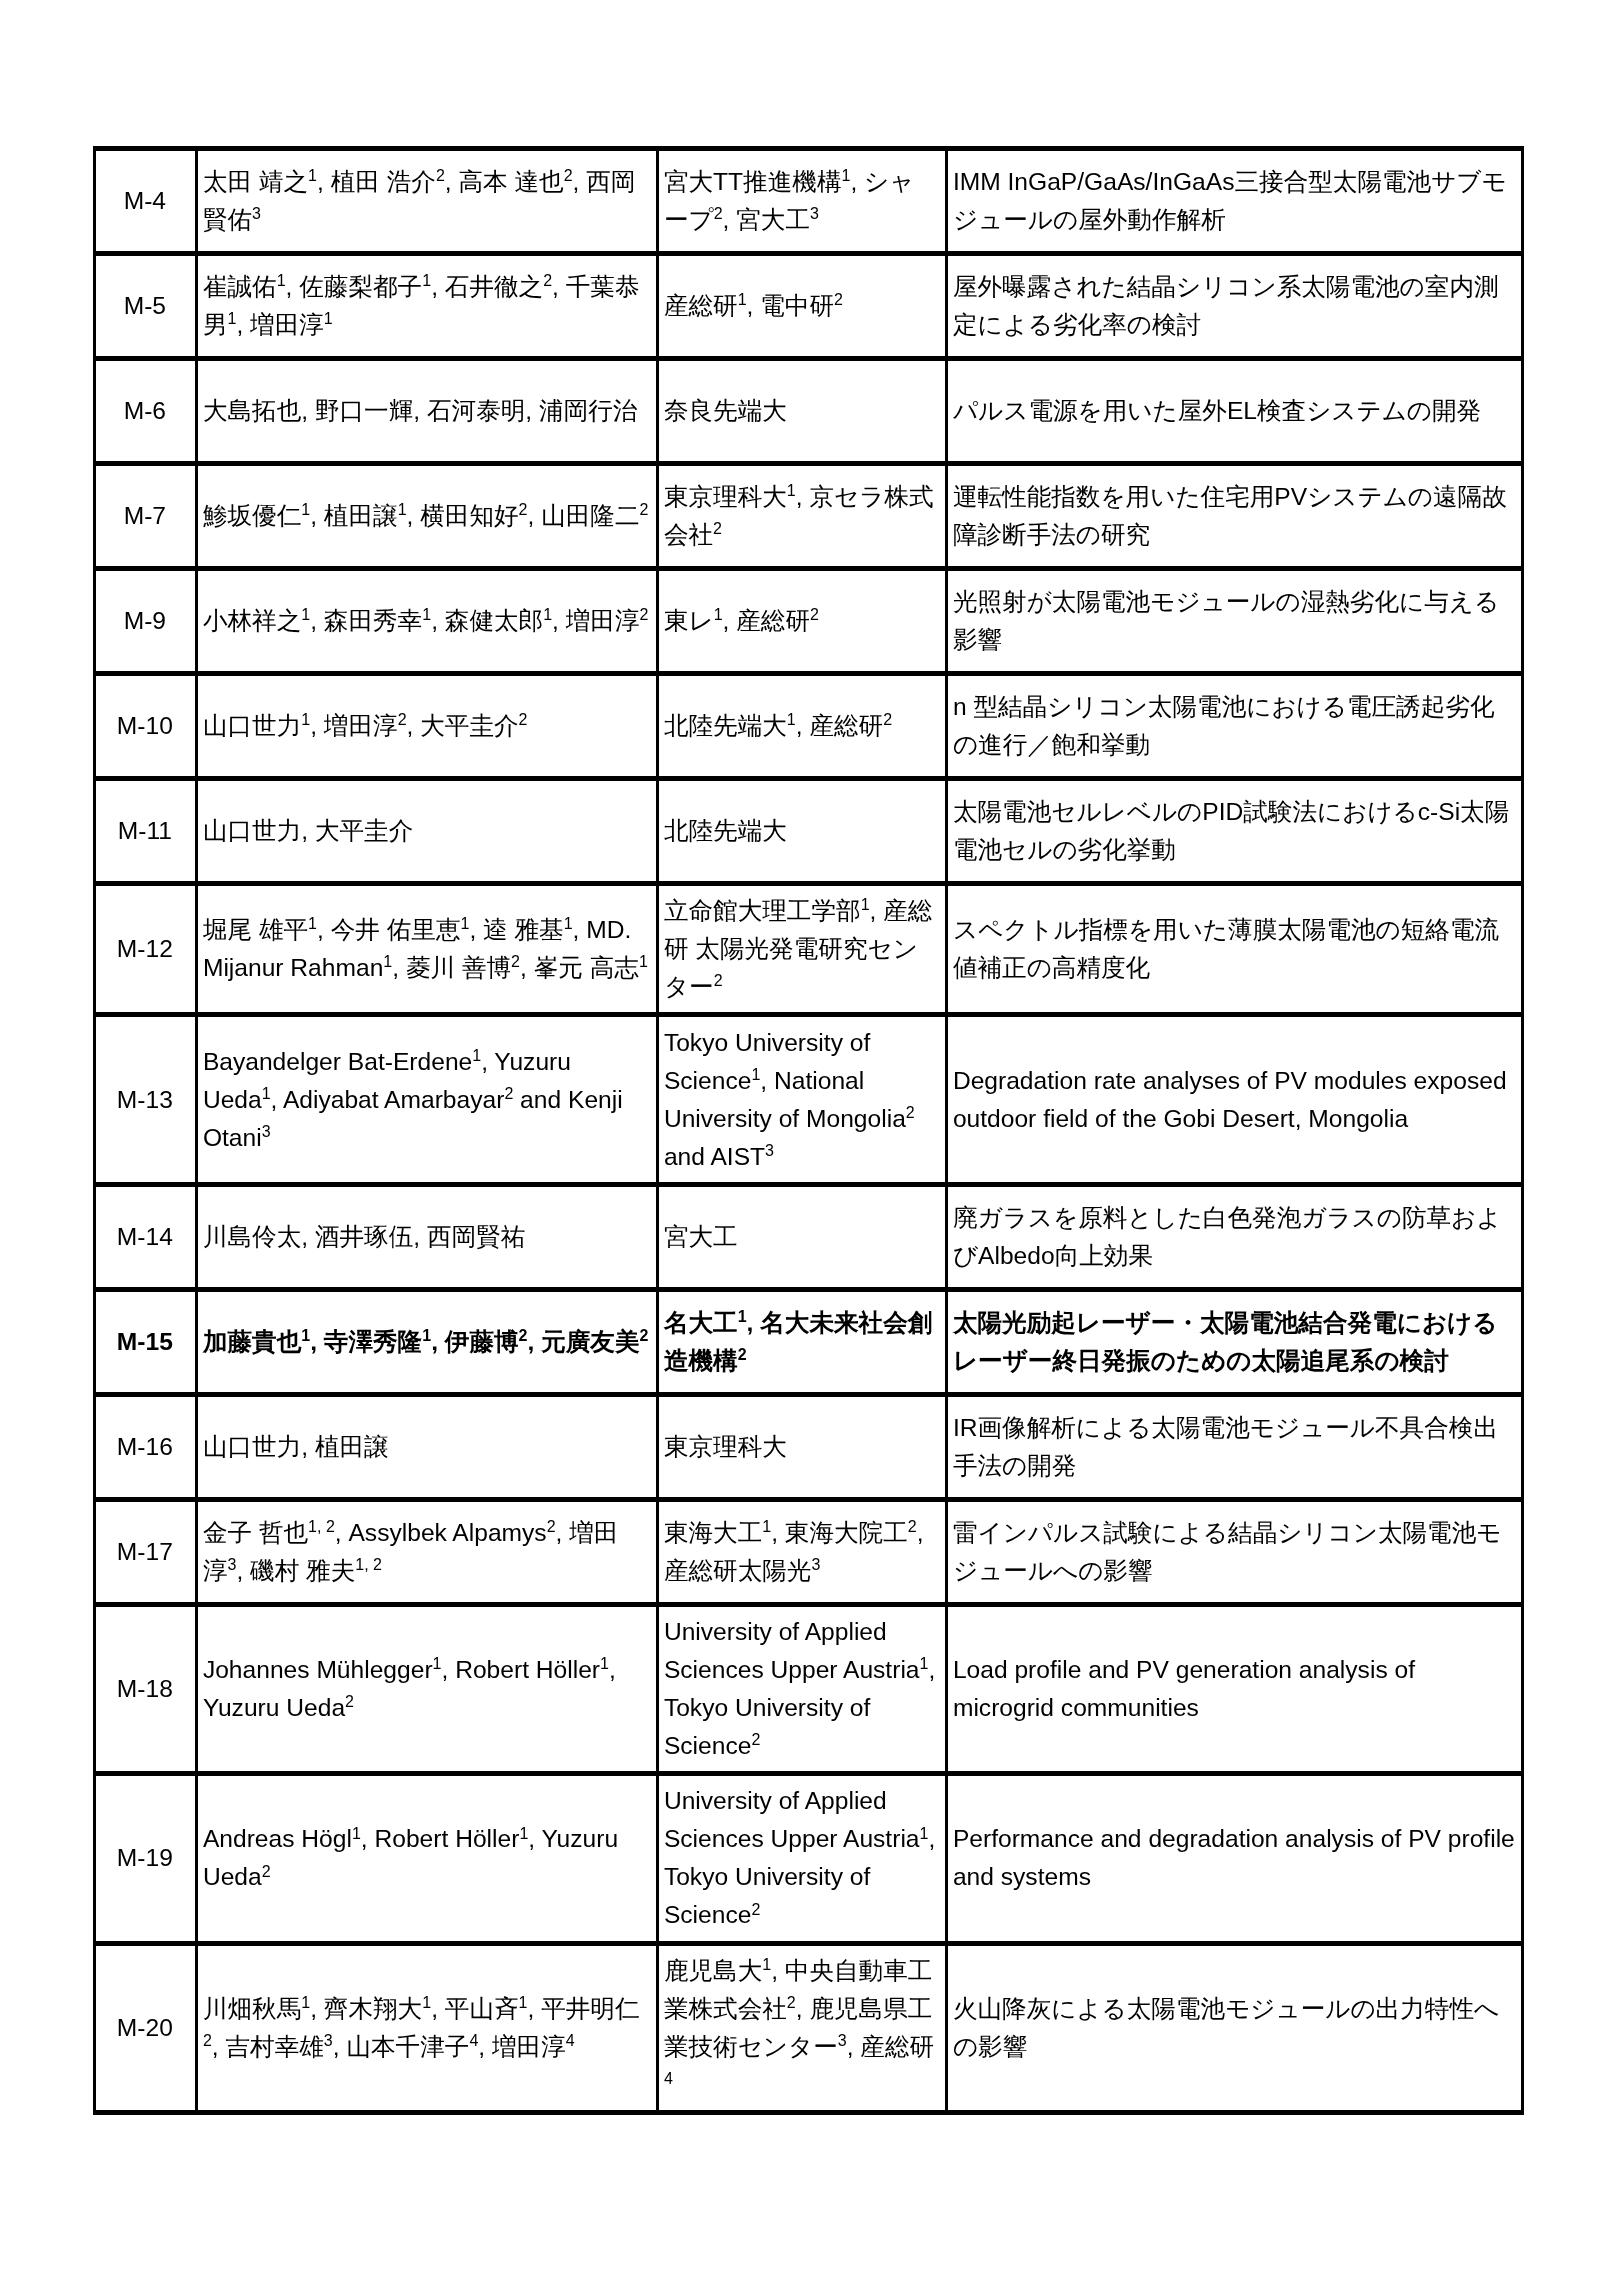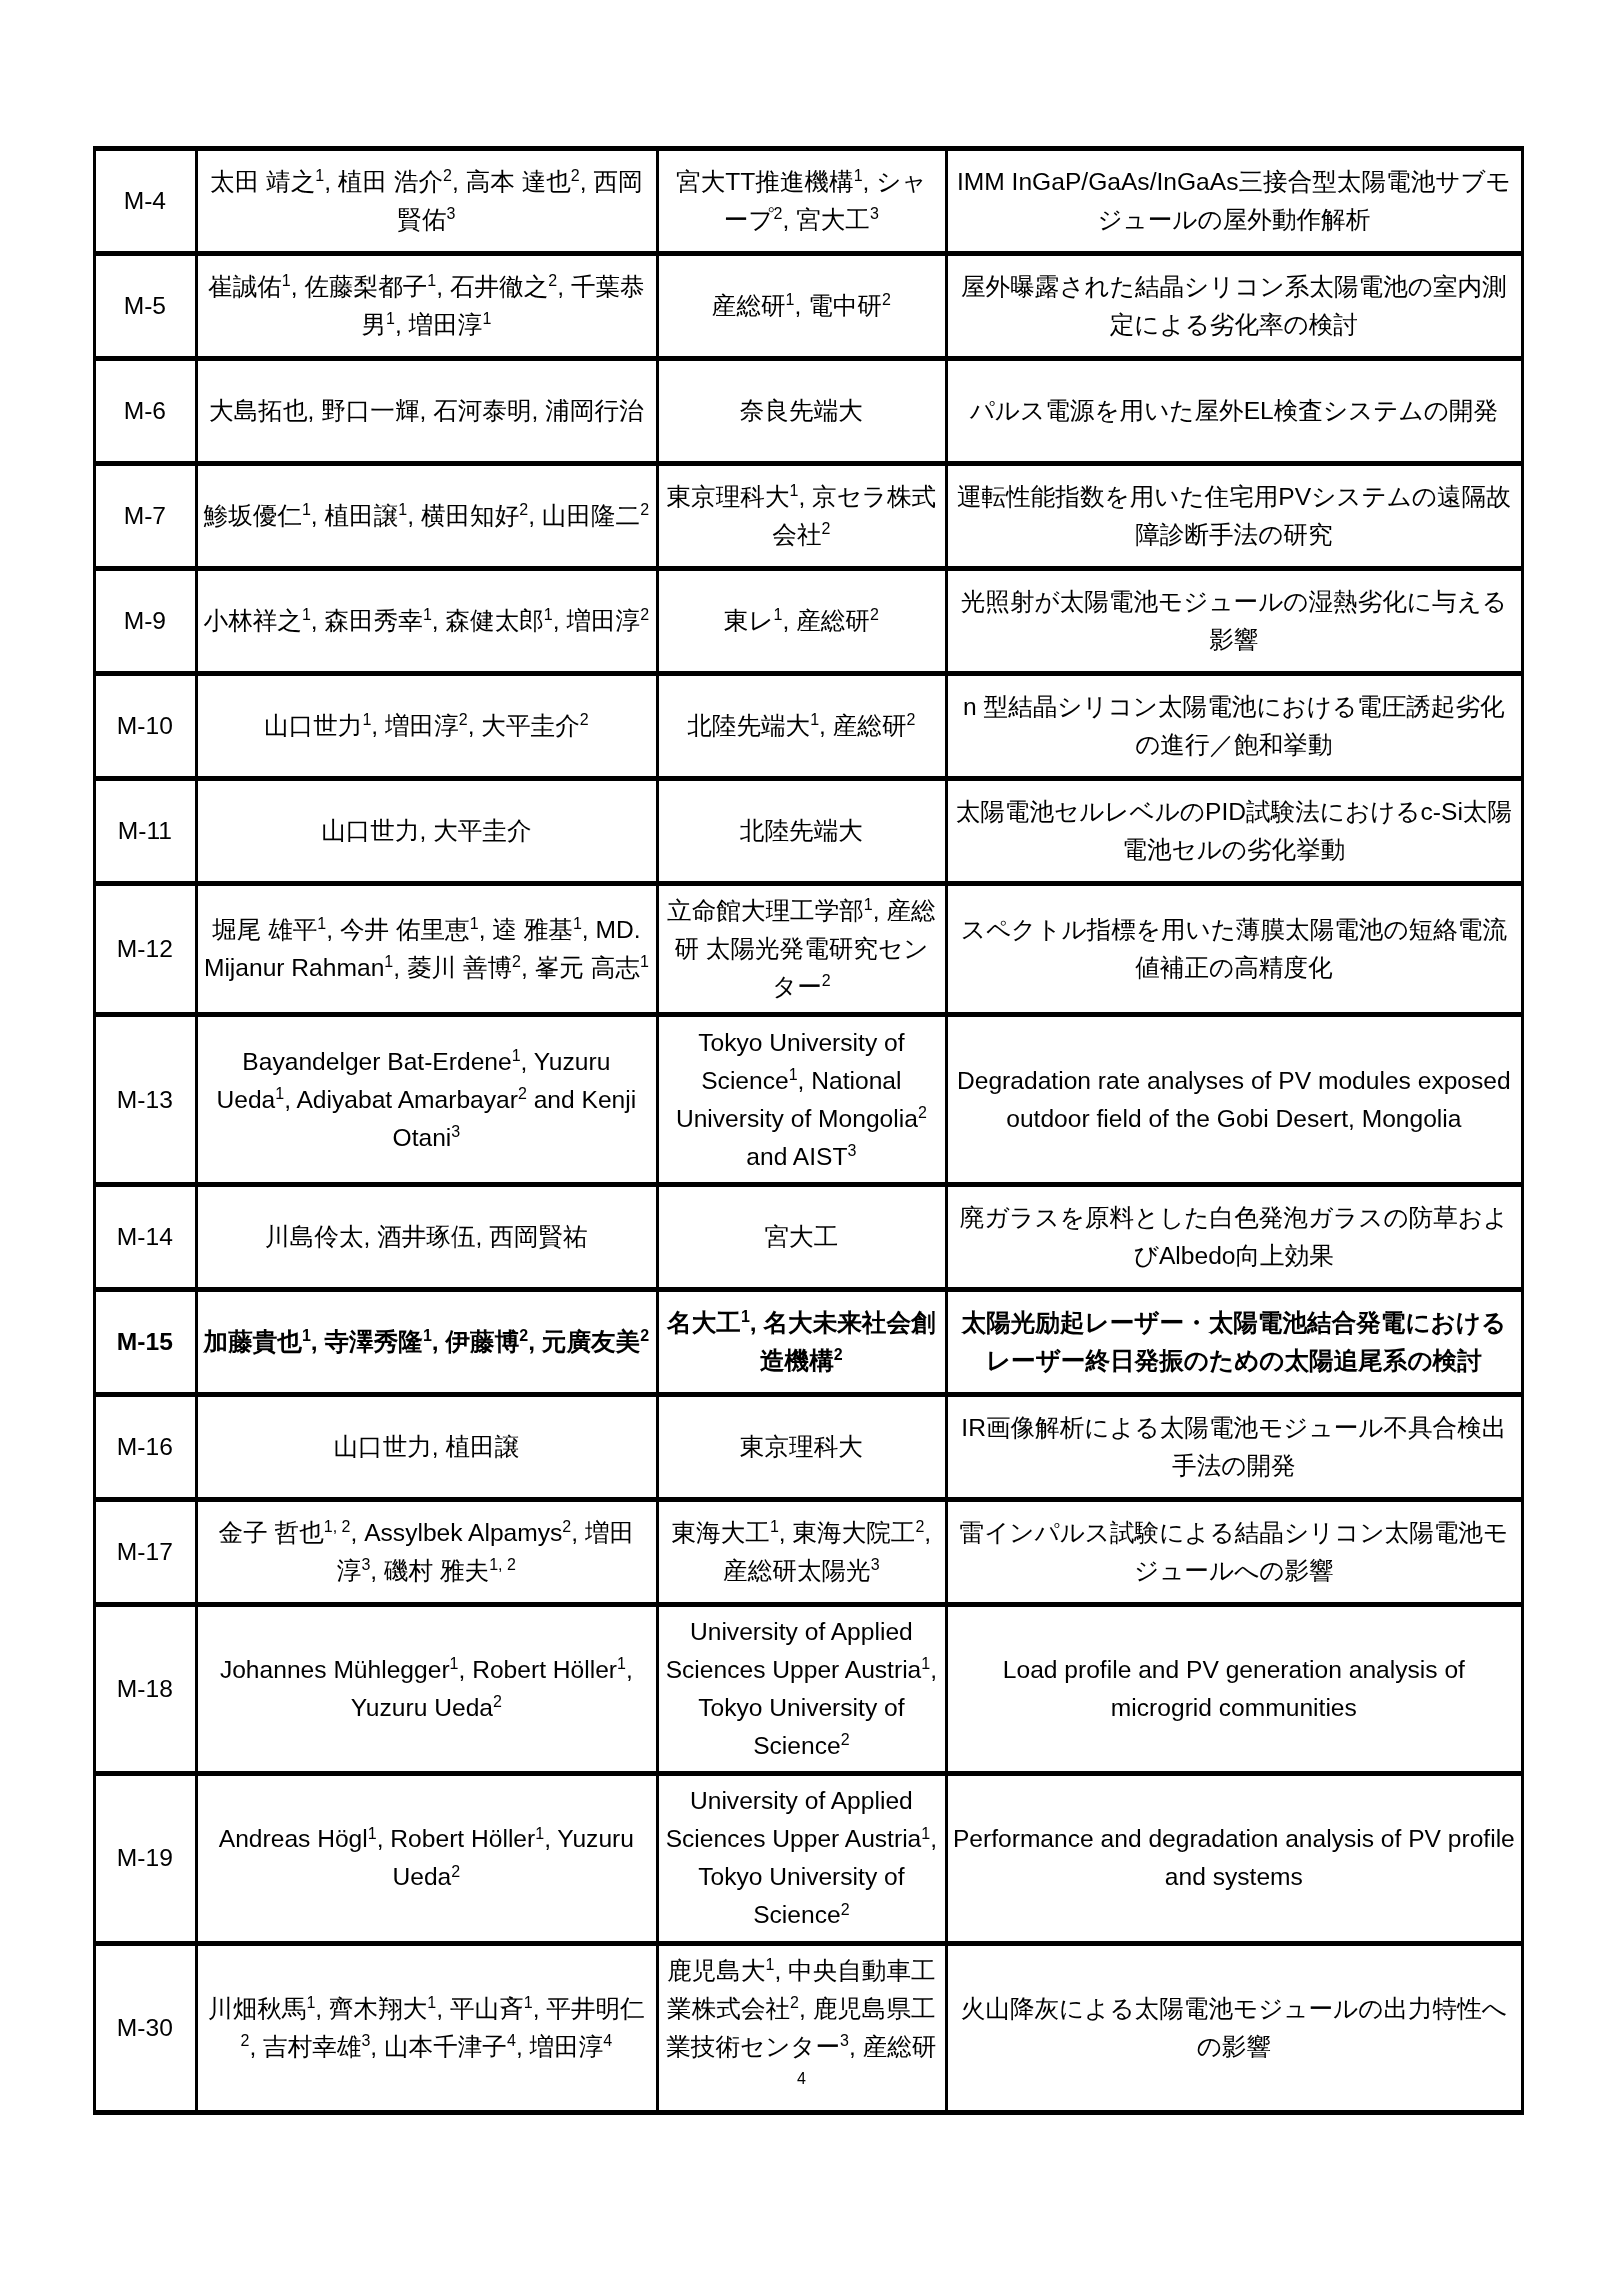--- a/index.html
+++ b/index.html
@@ -34,21 +34,21 @@
     overflow: hidden;
     word-break: break-word;
   }
   td.cell-id {
     text-align: center;
     padding-left: 1.2px;
     padding-right: 1.2px;
     white-space: nowrap;
   }
   td.cell-authors, td.cell-affil, td.cell-title {
-    text-align: center;
+    text-align: left;
   }
   sup {
     font-size: 16px;
     line-height: 0;
     vertical-align: baseline;
     position: relative;
     top: -0.55em;
   }
 </style>
 </head>
@@ -146,20 +146,20 @@
         <td class="cell-affil">University of Applied Sciences Upper Austria<sup>1</sup>, Tokyo University of Science<sup>2</sup></td>
         <td class="cell-title">Load profile and PV generation analysis of microgrid communities</td>
       </tr>
       <tr style="height: 105px;">
         <td class="cell-id">M-19</td>
         <td class="cell-authors">Andreas Högl<sup>1</sup>,  Robert Höller<sup>1</sup>, Yuzuru Ueda<sup>2</sup></td>
         <td class="cell-affil">University of Applied Sciences Upper Austria<sup>1</sup>,  Tokyo University of Science<sup>2</sup></td>
         <td class="cell-title">Performance and degradation analysis of PV profile and systems</td>
       </tr>
       <tr style="height: 105px;">
-        <td class="cell-id">M-30</td>
+        <td class="cell-id">M-20</td>
         <td class="cell-authors">川畑秋馬<sup>1</sup>, 齊木翔大<sup>1</sup>, 平山斉<sup>1</sup>, 平井明仁<sup>2</sup>, 吉村幸雄<sup>3</sup>, 山本千津子<sup>4</sup>, 増田淳<sup>4</sup></td>
         <td class="cell-affil">鹿児島大<sup>1</sup>, 中央自動車工業株式会社<sup>2</sup>, 鹿児島県工業技術センター<sup>3</sup>, 産総研<sup>4</sup></td>
         <td class="cell-title">火山降灰による太陽電池モジュールの出力特性への影響</td>
       </tr>
     </tbody>
 </table>
 
 
 </body></html>

